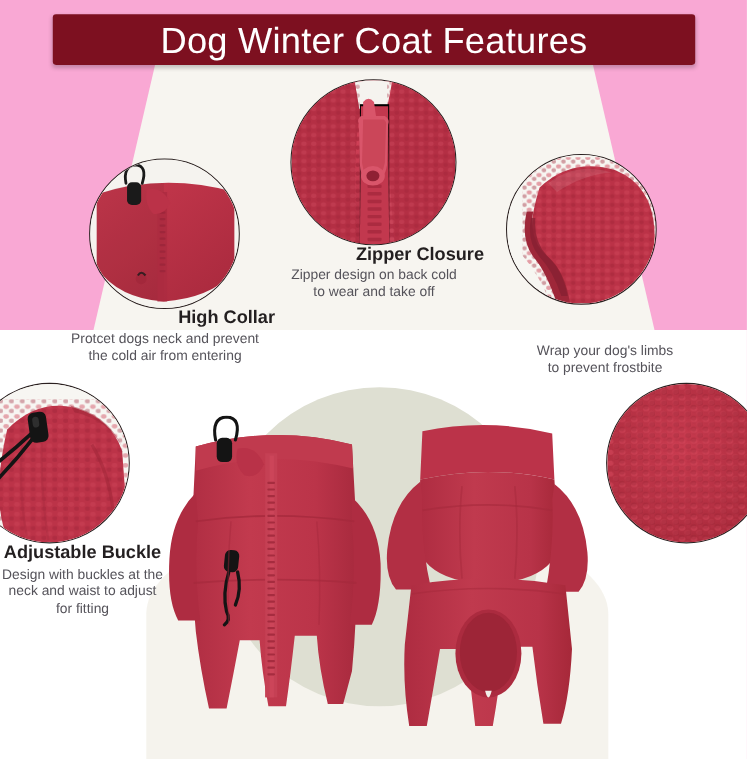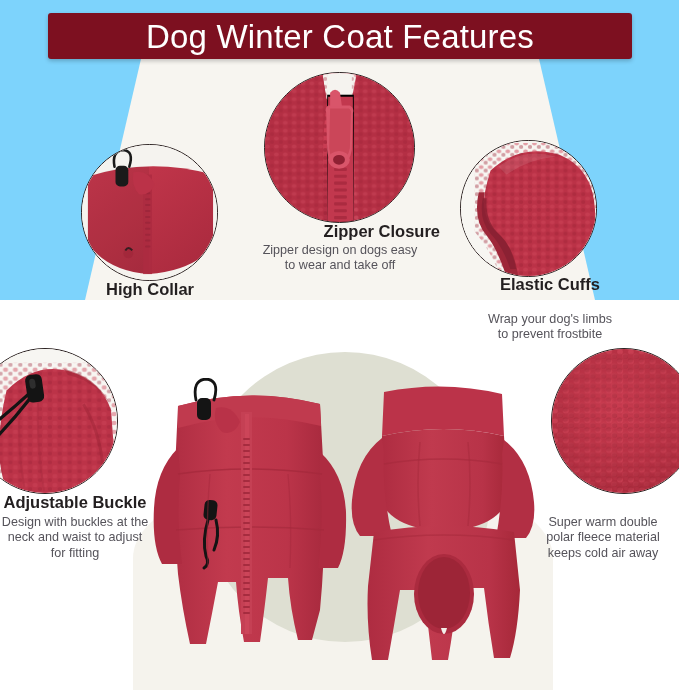--- a/index.html
+++ b/index.html
@@ -8,21 +8,21 @@
     background: #ffffff;
   }
   body {
     font-family: "Liberation Sans", sans-serif;
   }
   #page {
     position: relative;
     width: 679px;
     height: 690px;
     overflow: hidden;
-    background: #7dd3fc;
+    background: #f9a8d4;
   }
 
   
   .bg-cream-fan {
     position: absolute;
     left: 72px;
     top: 56px;
     width: 536px;
     height: 300px;
     background: #f7f5f0;
@@ -173,21 +173,21 @@
       <path d="M66 36 L85 36 Q88 38 87 42 L86 76 Q84 88 75 91 Q66 88 65 76 Z" fill="#cb4659"></path>
 
       <ellipse cx="75" cy="88" rx="11" ry="9" fill="#d9556a"></ellipse>
       <ellipse cx="75" cy="88" rx="6" ry="5" fill="#8f2033"></ellipse>
 
       <path d="M66 20 Q71 14 76 20 L78 34 L66 34 Z" fill="#d9556a"></path>
     </svg>
   </div>
 
   <div class="feat-title" style="left:240px; top:222px; width:200px;text-align:right;">Zipper Closure</div>
-  <div class="feat-desc" style="left:230px; top:243px; width:220px; white-space:pre-line;">Zipper design on dogs easy
+  <div class="feat-desc" style="left:230px; top:243px; width:220px; white-space:pre-line;">Zipper design on back cold
 to wear and take off</div>
 
   <div class="circle" style="left:81px; top:144px; width:137px; height:137px;">
     <svg class="photo" viewBox="0 0 137 137" preserveAspectRatio="none">
       <defs>
         <linearGradient id="hc" x1="0" y1="0" x2="1" y2="1">
           <stop offset="0%" stop-color="#c8394e"></stop>
           <stop offset="100%" stop-color="#a8293d"></stop>
         </linearGradient>
       </defs>
@@ -215,21 +215,23 @@
 
       <path d="M33 22 Q30 6 42 5 Q53 6 48 22" stroke="#1a1a1a" stroke-width="2.6" fill="none" stroke-linecap="round"></path>
 
       <rect x="34" y="21" width="13" height="21" rx="4.5" fill="#1a1a1a"></rect>
 
       <circle cx="47" cy="110" r="5" fill="#9e2438" opacity=".6"></circle>
       <path d="M44 107 Q47 102 51 107" stroke="#1a1a1a" stroke-width="2" fill="none" opacity=".8"></path>
     </svg>
   </div>
 
-  <div class="feat-title" style="left:50px; top:280px; width:200px;">High Collar</div>
+  <div class="feat-title" style="left:50px; top:280px; width:200px;text-align:right;">High Collar</div>
+  <div class="feat-desc" style="left:40px; top:301px; width:220px; white-space:pre-line;">Protcet dogs neck and prevent
+the cold air from entering</div>
 
   <div class="circle" style="left:460px; top:140px; width:137px; height:137px;">
     <svg class="photo" viewBox="0 0 137 137" preserveAspectRatio="none">
       <defs>
         <pattern id="nub2" width="9" height="8" patternUnits="userSpaceOnUse">
           <ellipse cx="2.5" cy="2.5" rx="2.4" ry="2" fill="#cf4559" opacity=".5"></ellipse>
           <ellipse cx="7" cy="6" rx="2.2" ry="1.9" fill="#9c2337" opacity=".42"></ellipse>
         </pattern>
       </defs>
       <rect width="137" height="137" fill="#f7f6f2"></rect>
@@ -240,21 +242,20 @@
       <path d="M24 52 Q20 80 38 94 Q54 108 58 137 L46 137 Q36 108 26 96 Q12 80 18 52 Z" fill="#9e2739"></path>
 
       <path d="M26 58 Q24 82 40 96 Q52 108 56 130 L50 130 Q42 106 30 94 Q18 80 22 58 Z" fill="#832031" opacity=".7"></path>
 
       <path d="M0 78 Q16 92 28 112 Q36 126 40 137 L0 137 Z" fill="#f7f6f2"></path>
 
       <path d="M38 26 Q64 6 96 16 Q70 18 46 34 Z" fill="#ffffff" opacity=".10"></path>
     </svg>
   </div>
 
-  <div class="feat-title" style="left:450px; top:275px; width:200px;">Elastic Cuffs</div>
   <div class="feat-desc" style="left:440px; top:312px; width:220px; white-space:pre-line;">Wrap your dog's limbs
 to prevent frostbite</div>
 
   <div class="circle" style="left:-28px; top:348px; width:146px; height:146px;">
     <svg class="photo" viewBox="0 0 146 146" preserveAspectRatio="none">
       <defs>
         <pattern id="nub3" width="10" height="9" patternUnits="userSpaceOnUse">
           <ellipse cx="3" cy="3" rx="2.6" ry="2.2" fill="#cf4559" opacity=".45"></ellipse>
           <ellipse cx="8" cy="7" rx="2.4" ry="2" fill="#9c2337" opacity=".38"></ellipse>
         </pattern>
@@ -296,23 +297,20 @@
           <ellipse cx="8.5" cy="7.5" rx="2.7" ry="2.3" fill="#8f2030" opacity=".5"></ellipse>
           <ellipse cx="9" cy="1.5" rx="1.8" ry="1.5" fill="#b83246" opacity=".5"></ellipse>
         </pattern>
       </defs>
       <rect width="146" height="146" fill="url(#wf)"></rect>
       <rect width="146" height="146" fill="url(#nub4)"></rect>
       <rect width="146" height="146" fill="url(#nub4)" opacity=".6" transform="translate(5,4)"></rect>
     </svg>
   </div>
 
-  <div class="feat-desc" style="left:528px; top:515px; width:150px; white-space:pre-line;">Super warm double
-polar fleece material
-keeps cold air away</div>
 
   <div class="garment" style="left:148px; top:378px; width:200px; height:300px;">
     <svg viewBox="0 0 200 300" width="200" height="300">
       <defs>
         <linearGradient id="gb" x1="0" y1="0" x2="1" y2="0">
           <stop offset="0%" stop-color="#b02e43"></stop>
           <stop offset="35%" stop-color="#c23a4e"></stop>
           <stop offset="75%" stop-color="#bb3449"></stop>
           <stop offset="100%" stop-color="#a82a3e"></stop>
         </linearGradient>

